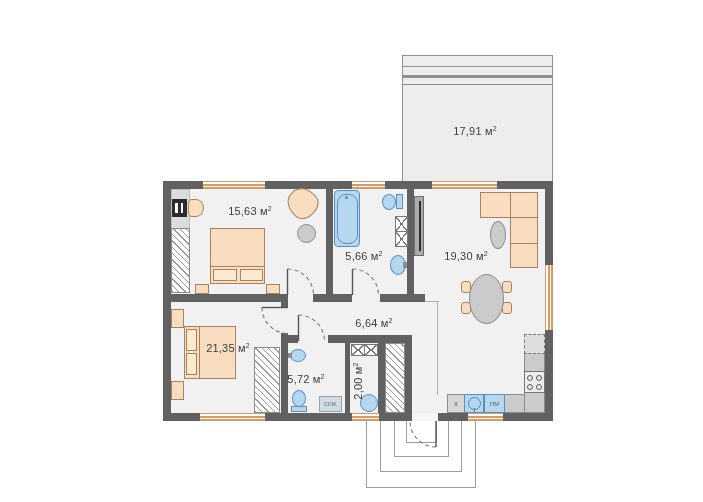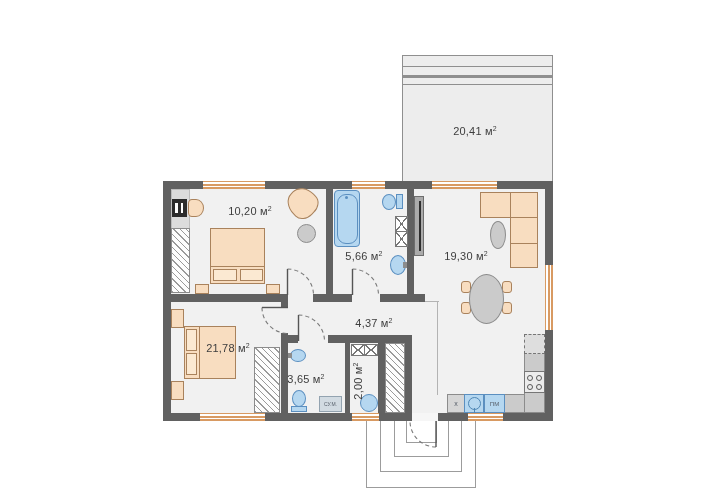--- a/index.html
+++ b/index.html
@@ -155,39 +155,39 @@
     <span>СУ.М.</span>
   </div>
 
   <div class="xcell" style="left:351px;top:344px;width:14px;height:12px;z-index:5;"></div>
   <div class="xcell" style="left:364px;top:344px;width:14px;height:12px;z-index:5;"></div>
   <div class="blue ell" style="left:360px;top:394px;width:18px;height:18px;z-index:5;"></div>
 
   <div class="hatch" style="left:385px;top:343px;width:20px;height:70px;z-index:5;"></div>
 
   <div class="lbl" style="left:475px;top:131px;z-index:8;">
-    <span>20,41 м</span><sup>2</sup>
+    <span>17,91 м</span><sup>2</sup>
   </div>
   <div class="lbl" style="left:250px;top:211px;z-index:8;">
-    <span>10,20 м</span><sup>2</sup>
+    <span>15,63 м</span><sup>2</sup>
   </div>
   <div class="lbl" style="left:364px;top:256px;z-index:8;">
     <span>5,66 м</span><sup>2</sup>
   </div>
   <div class="lbl" style="left:466px;top:256px;z-index:8;">
     <span>19,30 м</span><sup>2</sup>
   </div>
   <div class="lbl" style="left:374px;top:323px;z-index:8;">
-    <span>4,37 м</span><sup>2</sup>
+    <span>6,64 м</span><sup>2</sup>
   </div>
   <div class="lbl" style="left:228px;top:348px;z-index:8;">
-    <span>21,78 м</span><sup>2</sup>
+    <span>21,35 м</span><sup>2</sup>
   </div>
   <div class="lbl" style="left:306px;top:379px;z-index:8;">
-    <span>3,65 м</span><sup>2</sup>
+    <span>5,72 м</span><sup>2</sup>
   </div>
   <div class="lbl lbl-vert" style="left:358px;top:381px;z-index:8;">
     <span>2,00 м</span><sup>2</sup>
   </div>
 
   <svg class="overlay" width="703" height="502" viewBox="0 0 703 502">
     <g stroke="#7a7a7a" stroke-width="1.1" fill="none" stroke-dasharray="4 3">
       <path d="M287.5,269 A26 26 0 0 1 313.5,295"></path>
       <path d="M352.5,269 A26 26 0 0 1 378.5,295"></path>
       <path d="M262,307.5 A26 26 0 0 0 288,333.5"></path>

